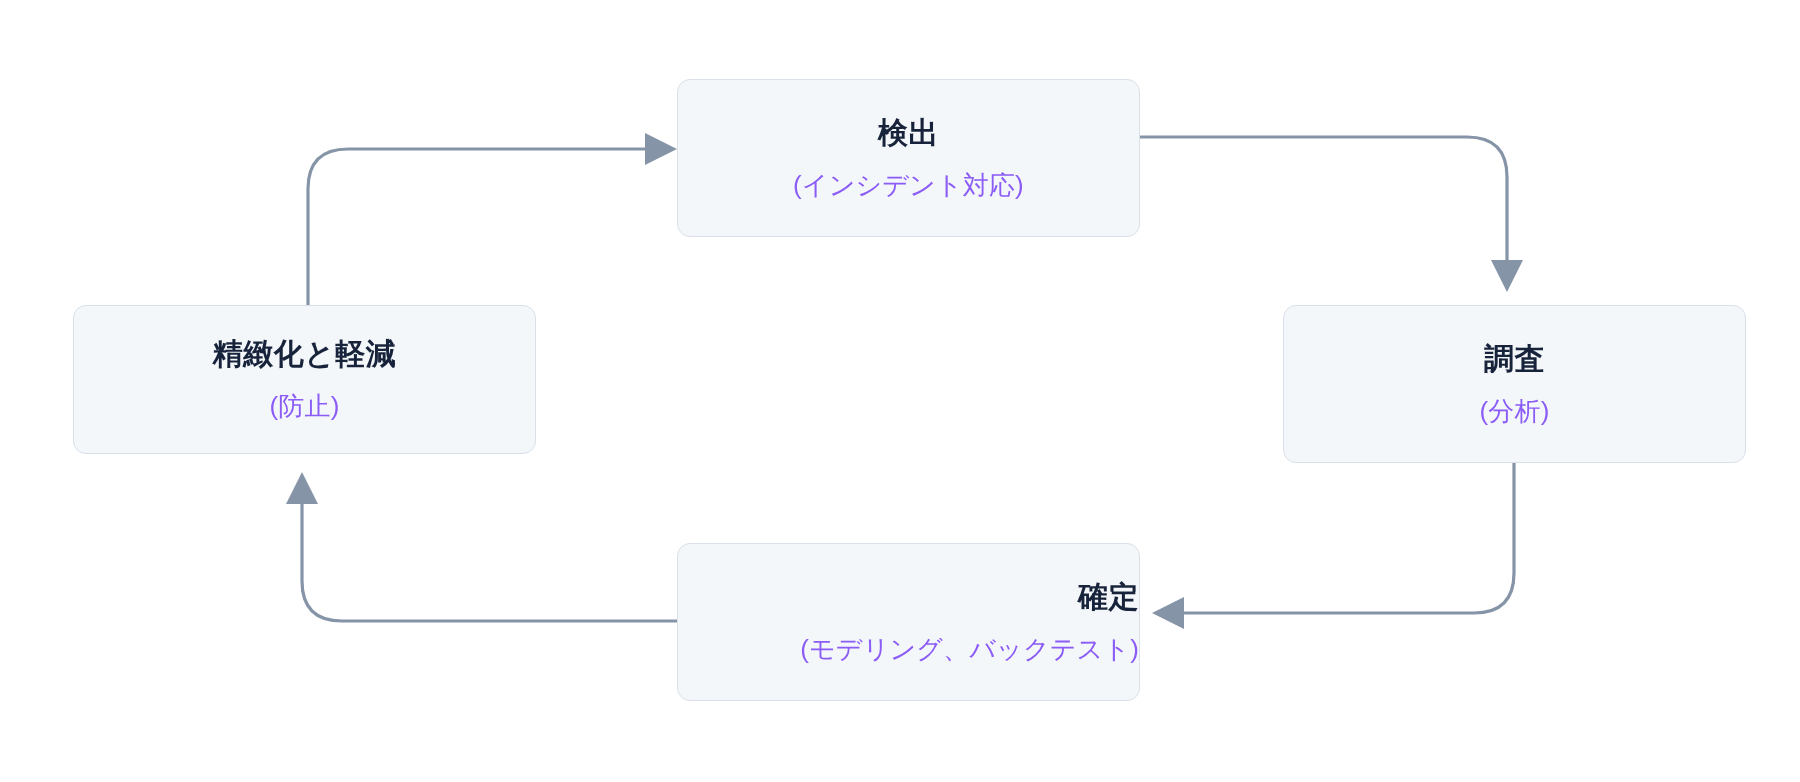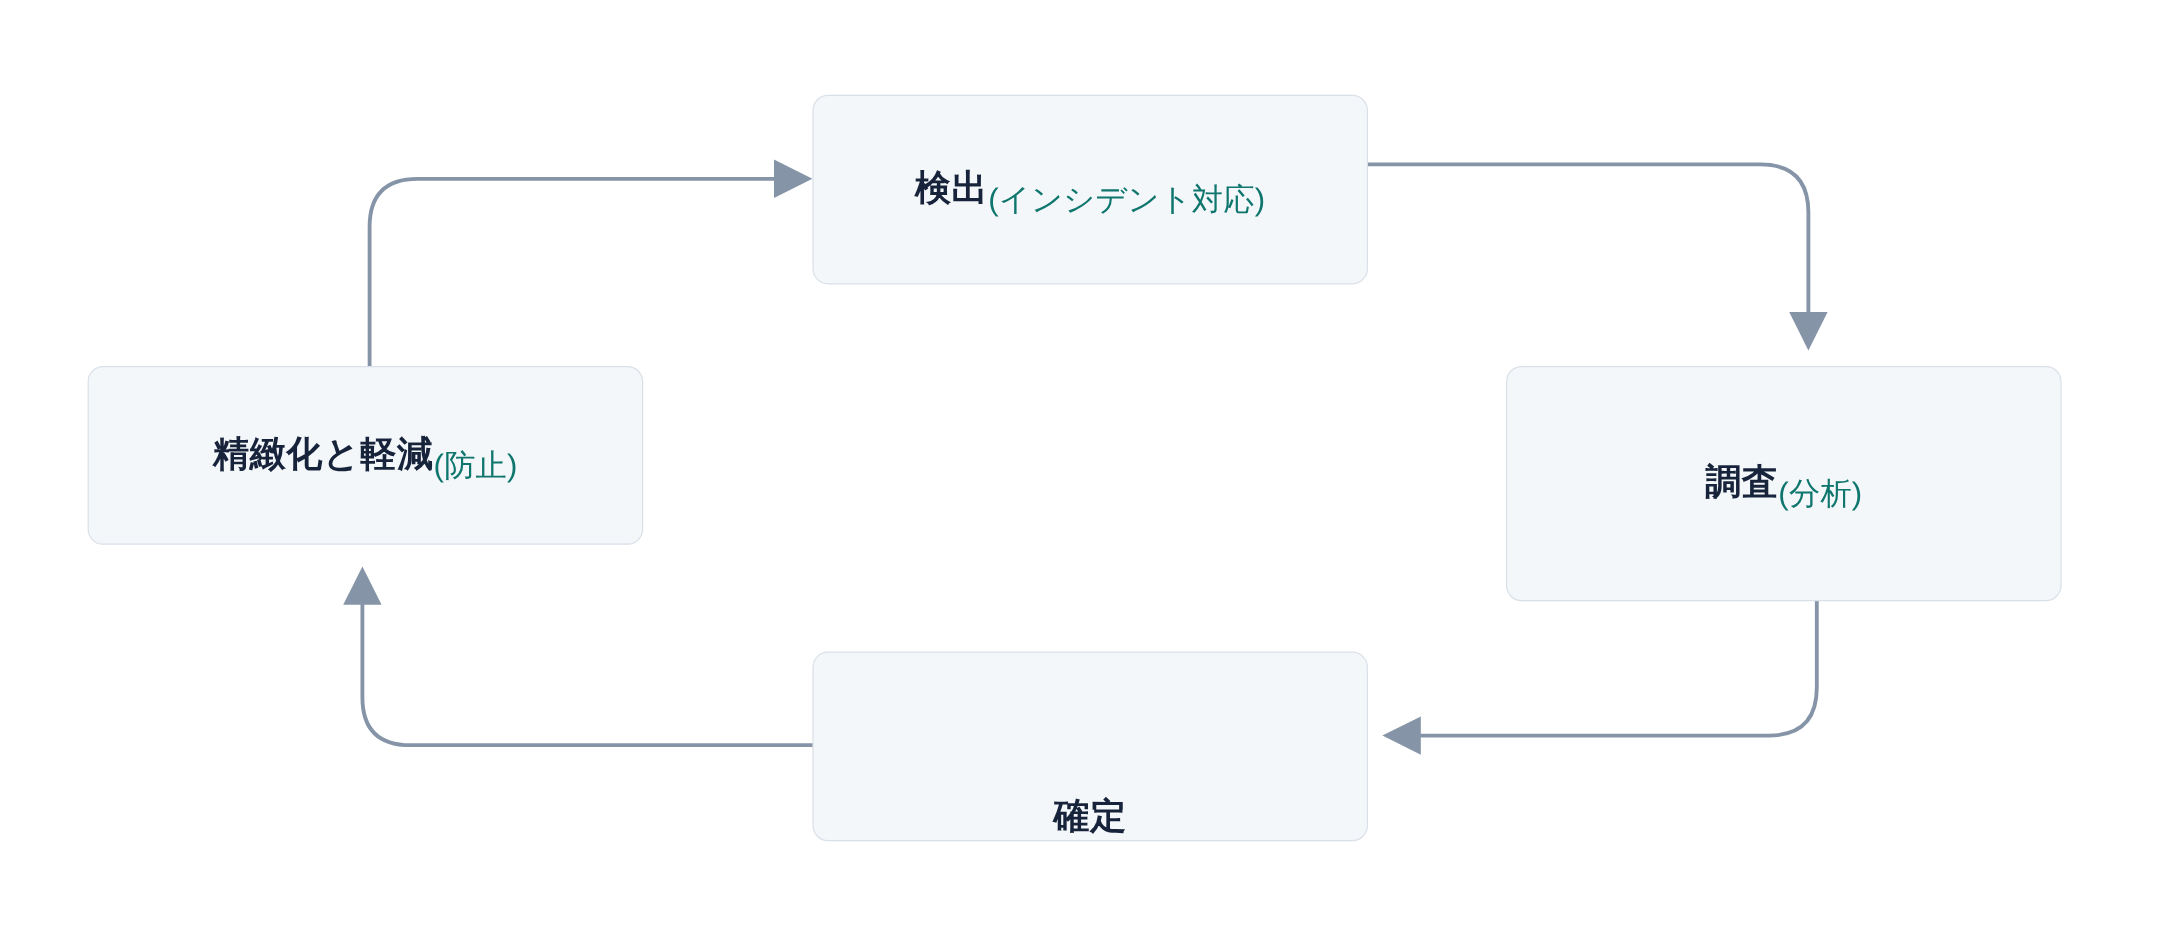--- a/index.html
+++ b/index.html
@@ -27,44 +27,44 @@
     width: 1800px;
     height: 782px;
   }
   .node {
     position: absolute;
     box-sizing: border-box;
     background: #f4f7fa;
     border: 1px solid #d9e0e8;
     border-radius: 13px;
     display: flex;
-    flex-direction: row;
+    flex-direction: column;
     align-items: center;
     justify-content: center;
     text-align: center;
     z-index: 2;
   }
   .node-title {
     font-size: 30px;
     font-weight: 700;
     color: #17233a;
     line-height: 1.22;
     letter-spacing: 0.5px;
   }
   .node-subtitle {
     font-size: 26px;
     font-weight: 400;
-    color: #0f766e;
+    color: #8b5cf6;
     line-height: 1.25;
     margin-top: 17px;
     letter-spacing: 0.2px;
   }
   
   #node-detection { left: 677px;  top: 79px;  width: 463px; height: 158px; }
-  #node-investigation { left: 1255px; top: 305px; width: 463px; height: 196px; }
+  #node-investigation { left: 1283px; top: 305px; width: 463px; height: 158px; }
   #node-confirmation { left: 677px;  top: 543px; width: 463px; height: 158px; align-items: flex-end; }
   #node-refinement { left: 73px;   top: 305px; width: 463px; height: 149px; }
 </style>
 </head>
 <body>
 
 <div id="diagram-root">
 
   <svg id="connector-layer" viewBox="0 0 1800 782" width="1800" height="782" aria-hidden="true">
 
@@ -95,20 +95,21 @@
     <div class="node-subtitle">(インシデント対応)</div>
   </div>
 
   <div class="node" id="node-investigation">
     <div class="node-title">調査</div>
     <div class="node-subtitle">(分析)</div>
   </div>
 
   <div class="node" id="node-confirmation">
     <div class="node-title">確定</div>
+    <div class="node-subtitle">(モデリング、バックテスト)</div>
   </div>
 
   <div class="node" id="node-refinement">
     <div class="node-title">精緻化と軽減</div>
     <div class="node-subtitle">(防止)</div>
   </div>
 
 </div>
 
 </body></html>

